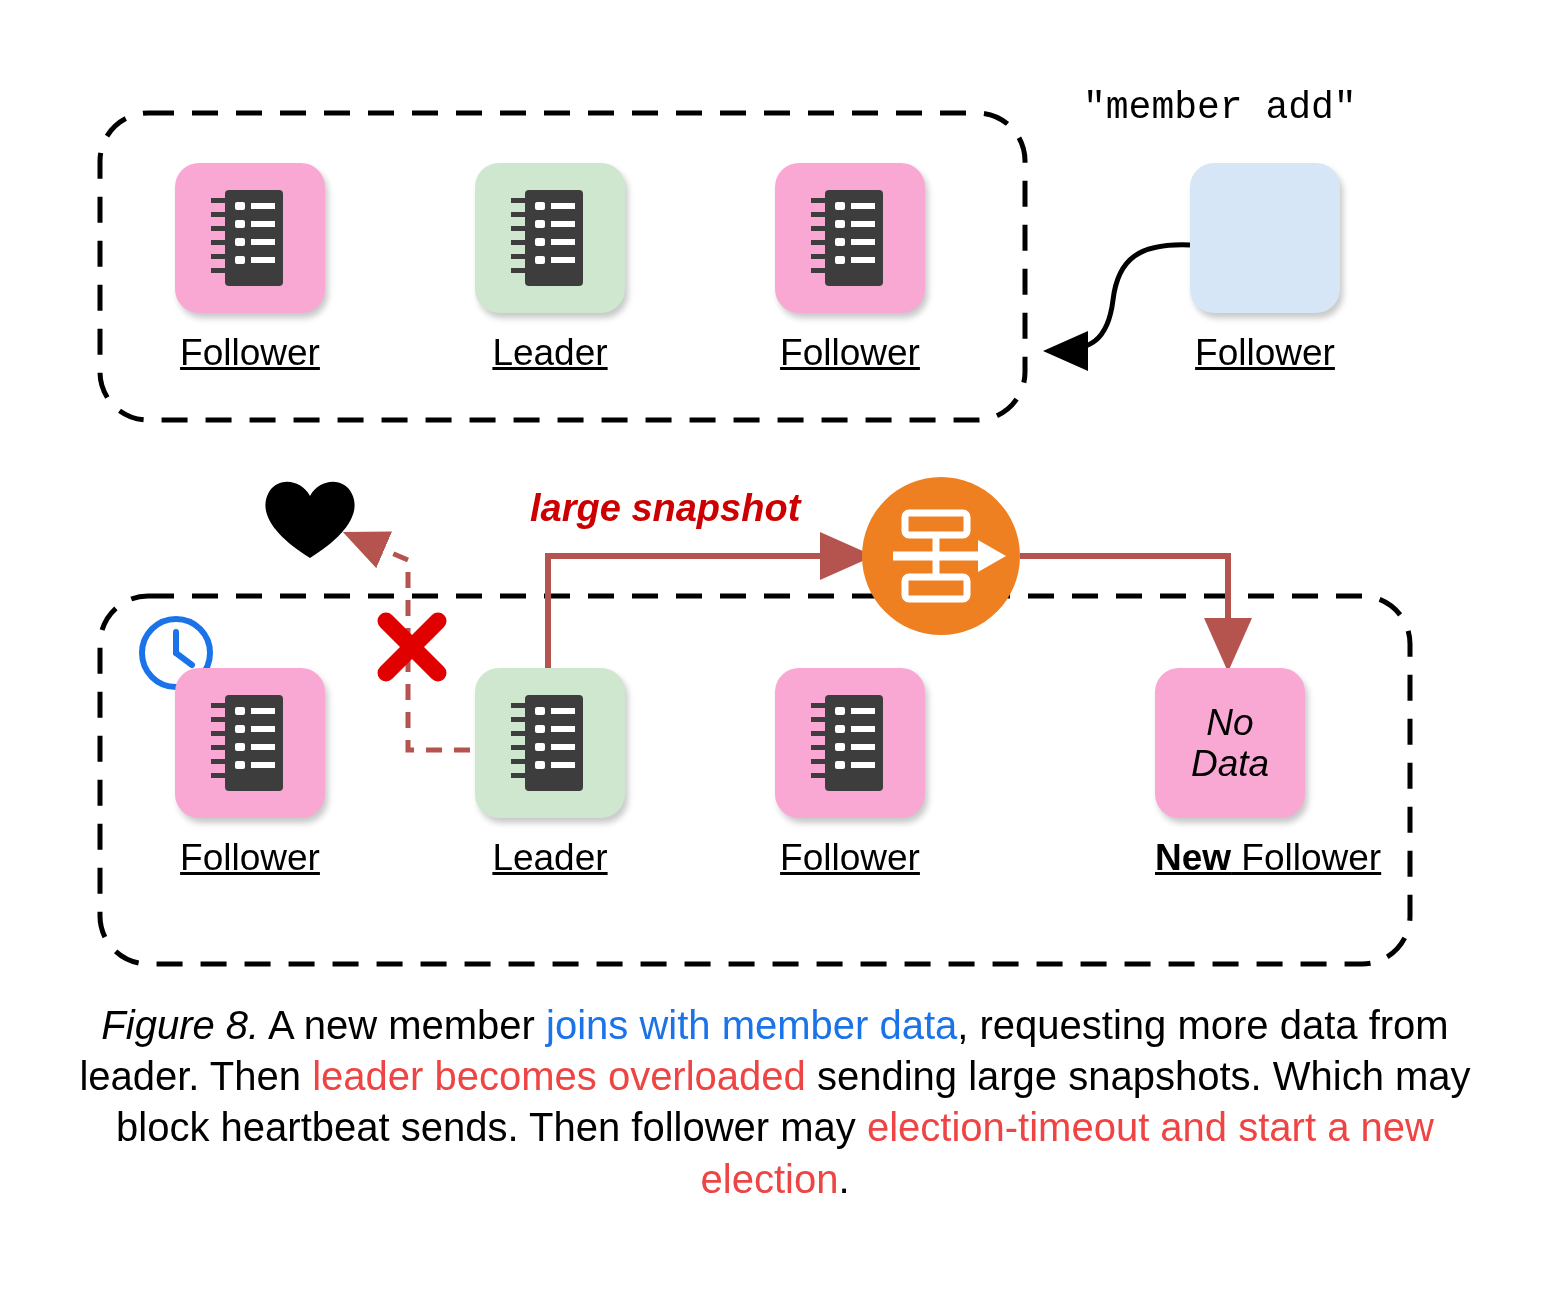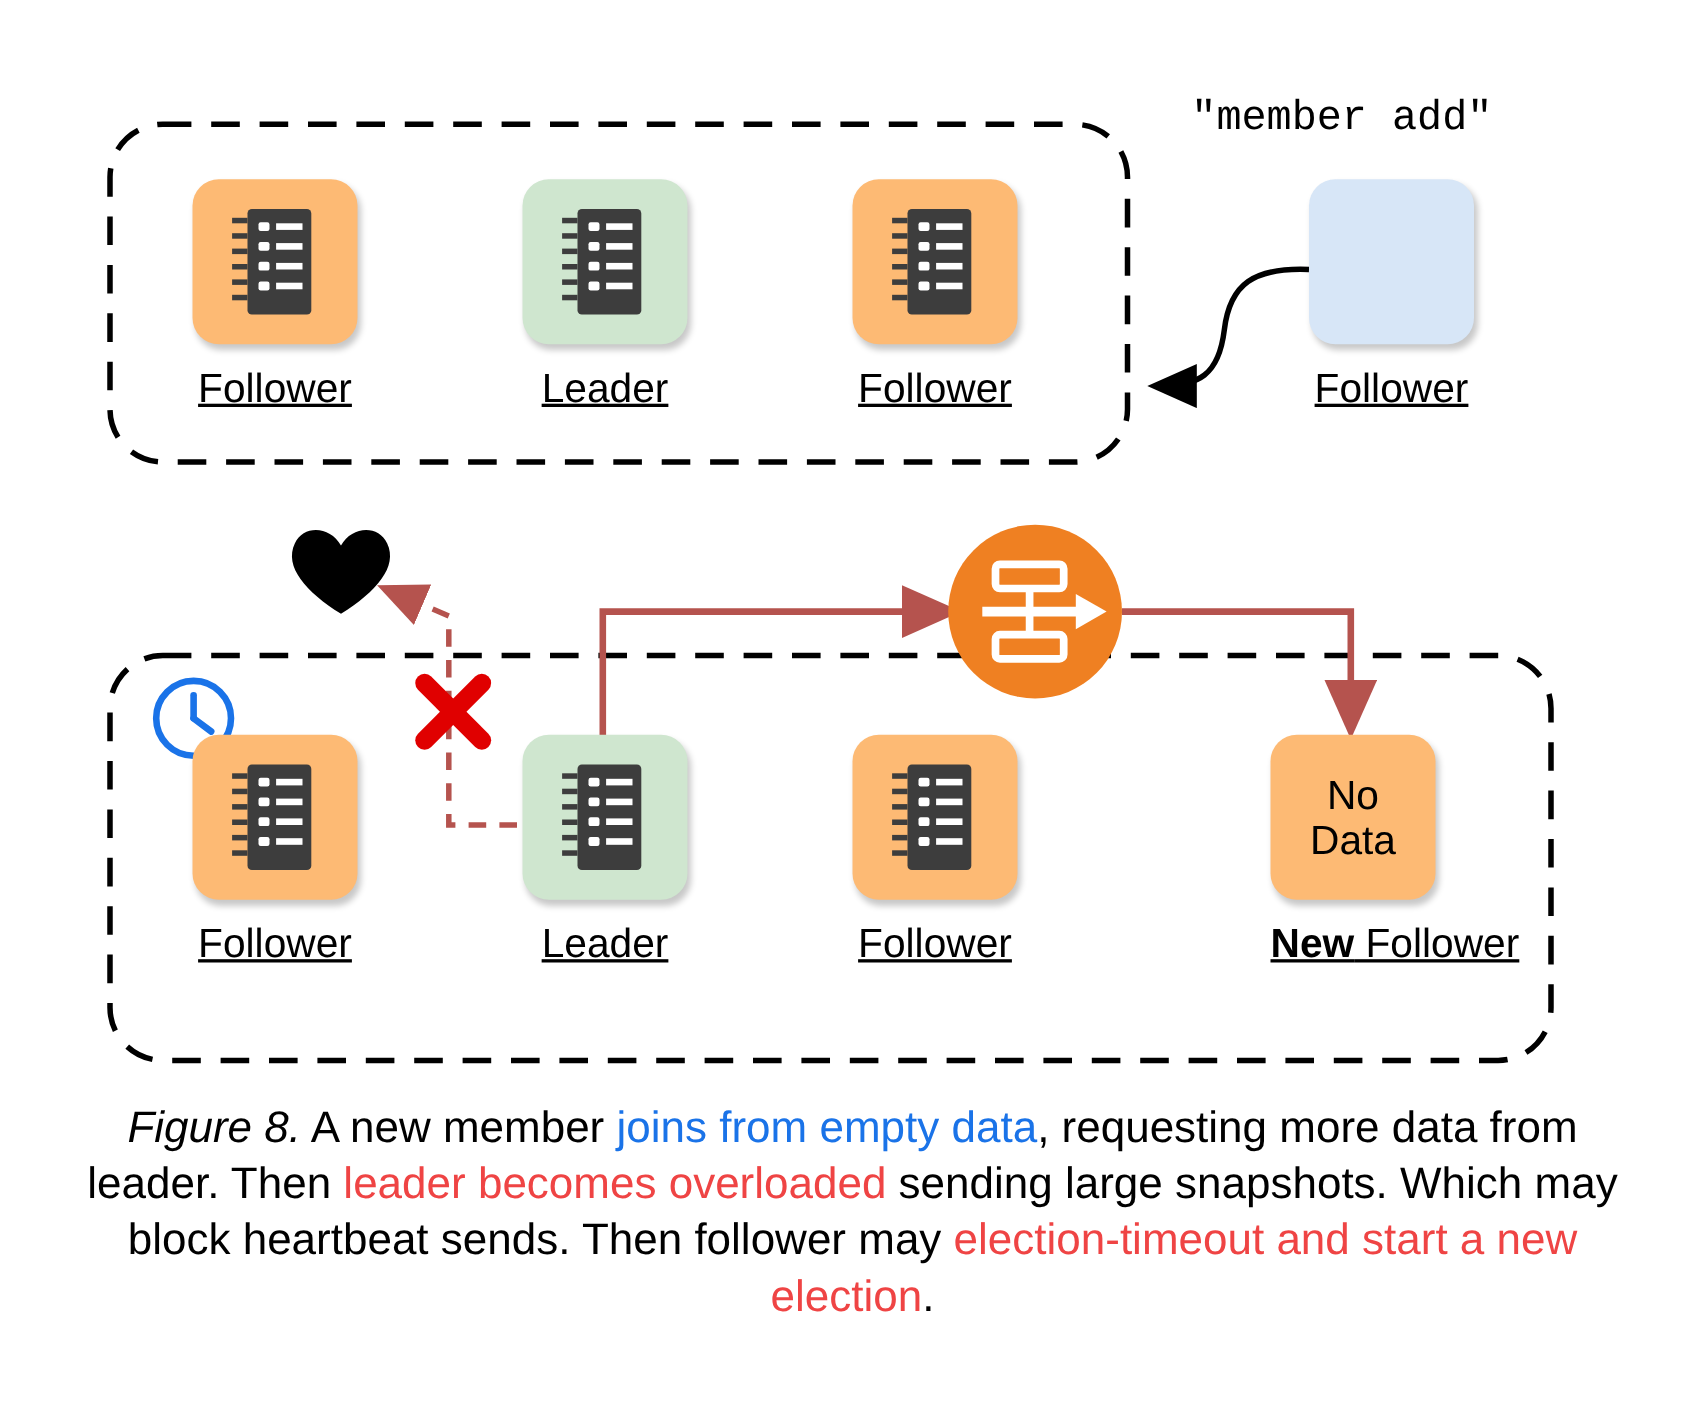--- a/index.html
+++ b/index.html
@@ -36,21 +36,21 @@
   .node-box {
     width: 150px;
     height: 150px;
     border-radius: 24px;
     box-shadow: 3px 5px 6px rgba(0,0,0,0.22);
     display: flex;
     align-items: center;
     justify-content: center;
     box-sizing: border-box;
   }
-  .node-box.grey { background: #fdba74; }
+  .node-box.grey { background: #f9a8d4; font-style: italic; }
   .node-box.green { background: #cfe6cf; }
   .node-box.blue  { background: #d7e6f7; }
   .node-label {
     text-align: center;
     font-size: 37px;
     color: #000;
     margin-top: 21px;
     white-space: nowrap;
     line-height: 1.05;
     text-decoration: underline;
@@ -236,20 +236,21 @@
     <div class="node-label">Follower</div>
   </div>
 
   <div class="member-add" style="left:1083px; top:86px;">"member add"</div>
 
   <div class="node" style="left:1190px; top:163px;">
     <div class="node-box blue"></div>
     <div class="node-label">Follower</div>
   </div>
 
+  <div class="snapshot-label" style="left:530px; top:487px;">large snapshot</div>
 
   <div class="node" style="left:175px; top:668px;">
     <div class="node-box grey">
       <svg class="server-glyph" width="86" height="104" viewBox="0 0 86 104">
         <rect x="18" y="4" width="58" height="96" rx="4" fill="#3d3d3d"></rect>
         <g fill="#ffffff">
           <rect x="28" y="16" width="10" height="8" rx="2"></rect>
           <rect x="44" y="17" width="24" height="6"></rect>
           <rect x="28" y="34" width="10" height="8" rx="2"></rect>
           <rect x="44" y="35" width="24" height="6"></rect>
@@ -331,16 +332,16 @@
         <div>No</div>
         <div>Data</div>
       </div>
     </div>
     <div class="node-label">
       <b>New</b><span> Follower</span>
     </div>
   </div>
 
   <div class="caption">
-    <span class="fig">Figure 8.</span><span> A new member </span><span class="blue">joins from empty data</span><span>, requesting more data from leader. Then </span><span class="red">leader becomes overloaded</span><span> sending large snapshots. Which may block heartbeat sends. Then follower may </span><span class="red">election-timeout and start a new election</span><span>.</span>
+    <span class="fig">Figure 8.</span><span> A new member </span><span class="blue">joins with member data</span><span>, requesting more data from leader. Then </span><span class="red">leader becomes overloaded</span><span> sending large snapshots. Which may block heartbeat sends. Then follower may </span><span class="red">election-timeout and start a new election</span><span>.</span>
   </div>
 
 </div>
 
 </body></html>

